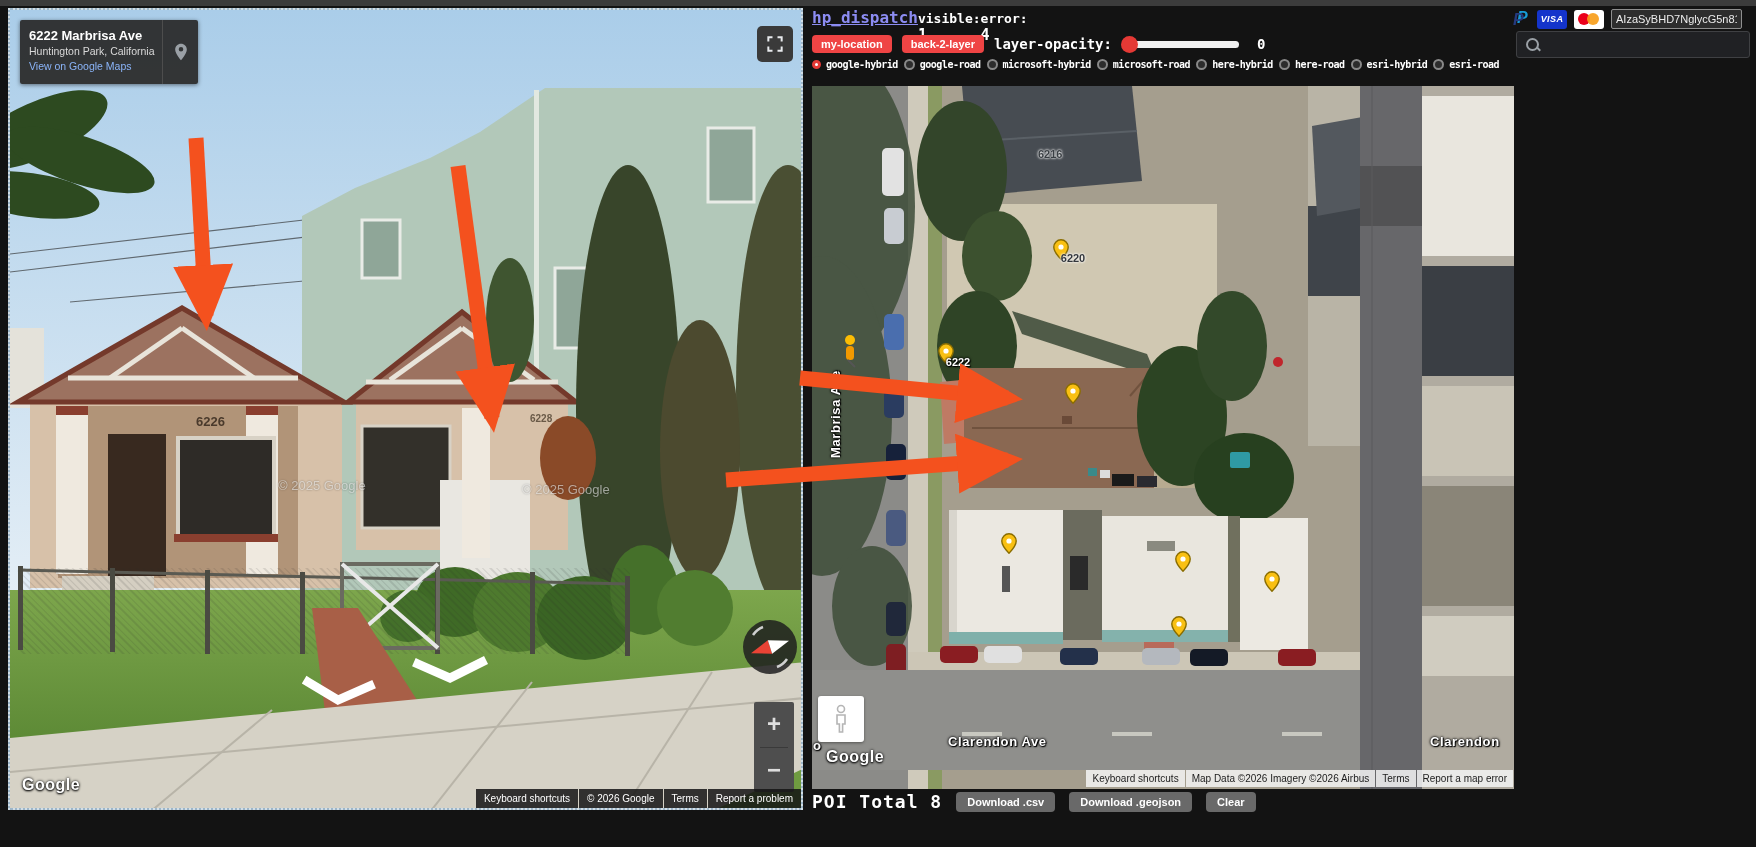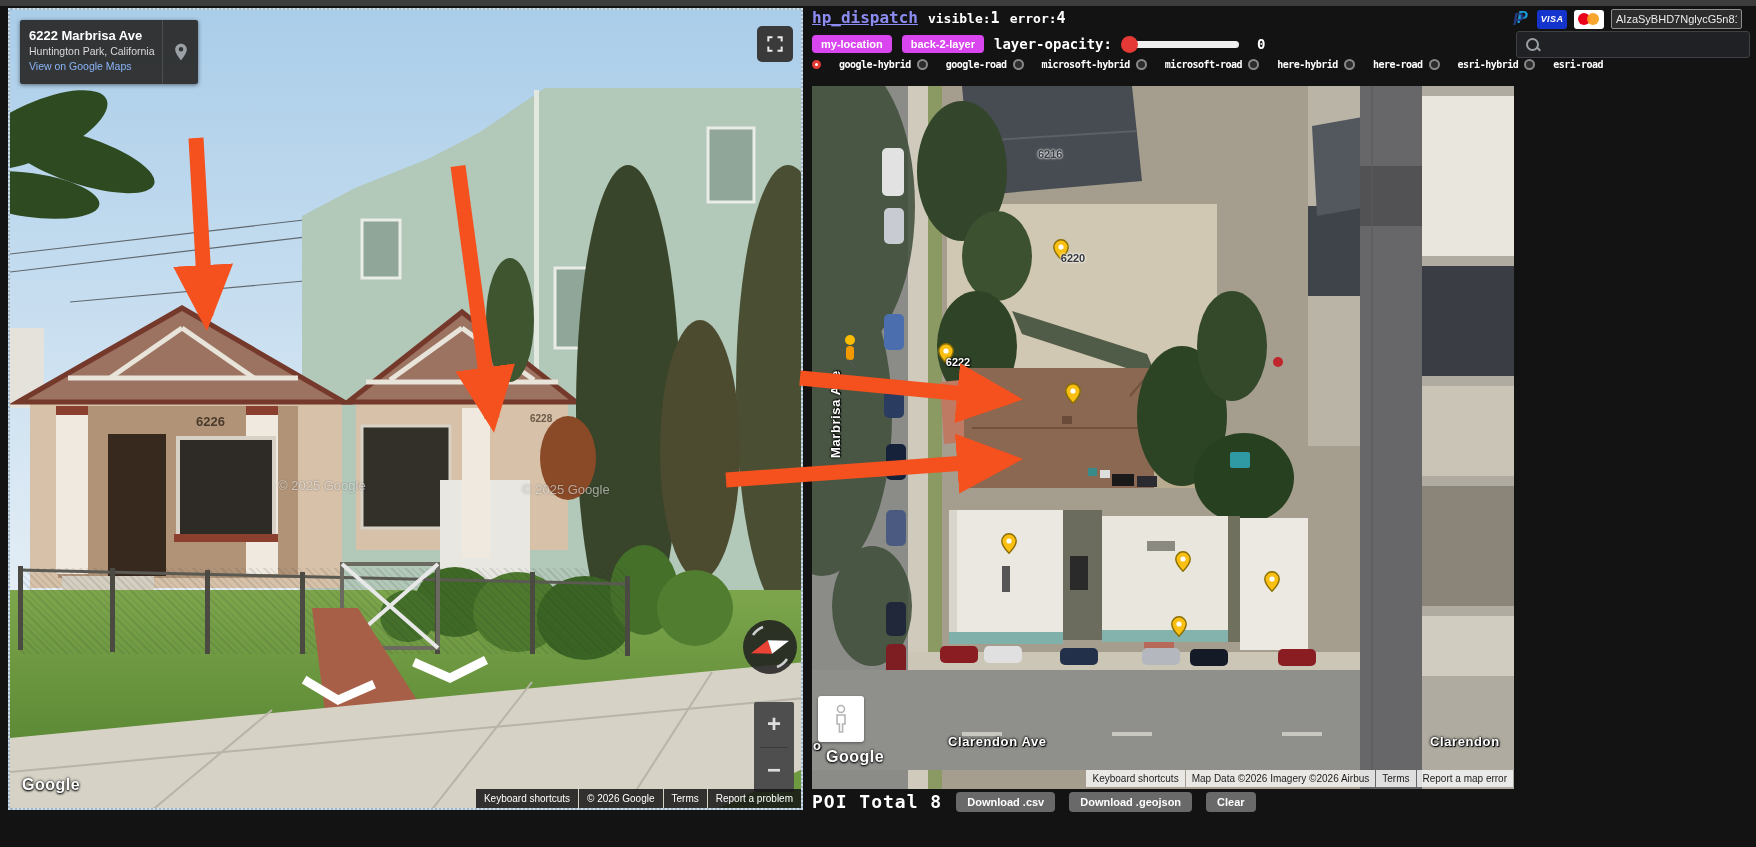--- a/index.html
+++ b/index.html
@@ -24,36 +24,36 @@
   .zoom-ctl .divider { height:1px; background:#3a3a3a; margin:0 6px; }
   .sv-google-logo { position:absolute; left:12px; top:766px; color:#fff; font-size:16px; font-weight:bold; letter-spacing:.5px; text-shadow:0 0 3px #000,0 1px 2px #000; }
   .sv-footer { position:absolute; right:0; bottom:0; display:flex; gap:1px; }
   .sv-footer .chip { background:rgba(20,20,20,.85); color:#fff; font-size:10px; padding:4px 8px; white-space:nowrap; }
   .sv-watermark { position:absolute; color:rgba(255,255,255,.55); font-size:13px; text-shadow:0 0 2px rgba(0,0,0,.4); }
   .wm1 { left:268px; top:468px; }
   .wm2 { left:512px; top:472px; }
 
   
   .hdr { position:absolute; left:812px; top:8px; width:940px; color:#fff; font-family:"DejaVu Sans Mono", monospace; }
-  .hdr-row1 { display:flex; align-items:baseline; gap:10px; height:22px; }
+  .hdr-row1 { display:flex; align-items:baseline; height:22px; }
   .hp-link { color:#8c8cf2; font-size:16px; font-weight:bold; text-decoration:underline; cursor:pointer; }
   .stat-lbl { font-size:13px; font-weight:bold; }
   .stat-val { font-size:15px; font-weight:bold; }
-  .stat-pair { display:flex; align-items:baseline; }
+  .stat-pair { display:flex; align-items:baseline;flex-direction:column; }
   .hdr-row2 { display:flex; align-items:center; gap:10px; margin-top:4px; height:20px; }
-  .grey-btn { background:#d946ef; color:#fff; border:none; border-radius:4px; font:bold 11px "Liberation Sans",sans-serif; padding:3px 9px; cursor:pointer; }
+  .grey-btn { background:#ef4444; color:#fff; border:none; border-radius:4px; font:bold 11px "Liberation Sans",sans-serif; padding:3px 9px; cursor:pointer; }
   .opacity-lbl { font-size:14px; font-weight:bold; }
   .slider { position:relative; width:115px; height:7px; background:#f0f0f0; border-radius:4px; margin-left:2px; }
   .slider .knob { position:absolute; left:-3px; top:-5px; width:17px; height:17px; border-radius:50%; background:#e53935; cursor:pointer; }
   .opacity-val { font-size:14px; font-weight:bold; margin-left:8px; }
   .radio-row { display:flex; align-items:center; gap:6px; margin-top:3px; height:15px; white-space:nowrap; }
   .radio { display:flex; align-items:center; cursor:pointer; }
   .rdot { width:11px; height:11px; border-radius:50%; border:2px solid #888; background:#2c2c2c; display:inline-block; flex:none; }
   .rdot.sel { border:3px solid #e53935; background:#fff; width:9px; height:9px; }
-  .rlbl { color:#fff; font:bold 10px "DejaVu Sans Mono",monospace; letter-spacing:-0.5px; margin-left:18px; }
+  .rlbl { color:#fff; font:bold 10px "DejaVu Sans Mono",monospace; letter-spacing:-0.5px; margin-left:5px; }
 
   
   .pay-row { position:absolute; left:1513px; top:9px; display:flex; align-items:center; gap:7px; }
   .pp { position:relative; width:17px; height:20px; }
   .pp b { position:absolute; font:italic 900 16px "Liberation Sans",sans-serif; }
   .pp .p-light { left:4px; top:0; color:#179bd7; }
   .pp .p-dark { left:0; top:2px; color:#253b80; }
   .visa { width:30px; height:19px; background:#1434cb; border-radius:3px; color:#fff; font:italic 900 9px "Liberation Sans",sans-serif; display:flex; align-items:center; justify-content:center; letter-spacing:.4px; }
   .mc { width:30px; height:19px; background:#fff; border-radius:3px; position:relative; }
   .mc i { position:absolute; top:3.5px; width:12px; height:12px; border-radius:50%; display:block; }

